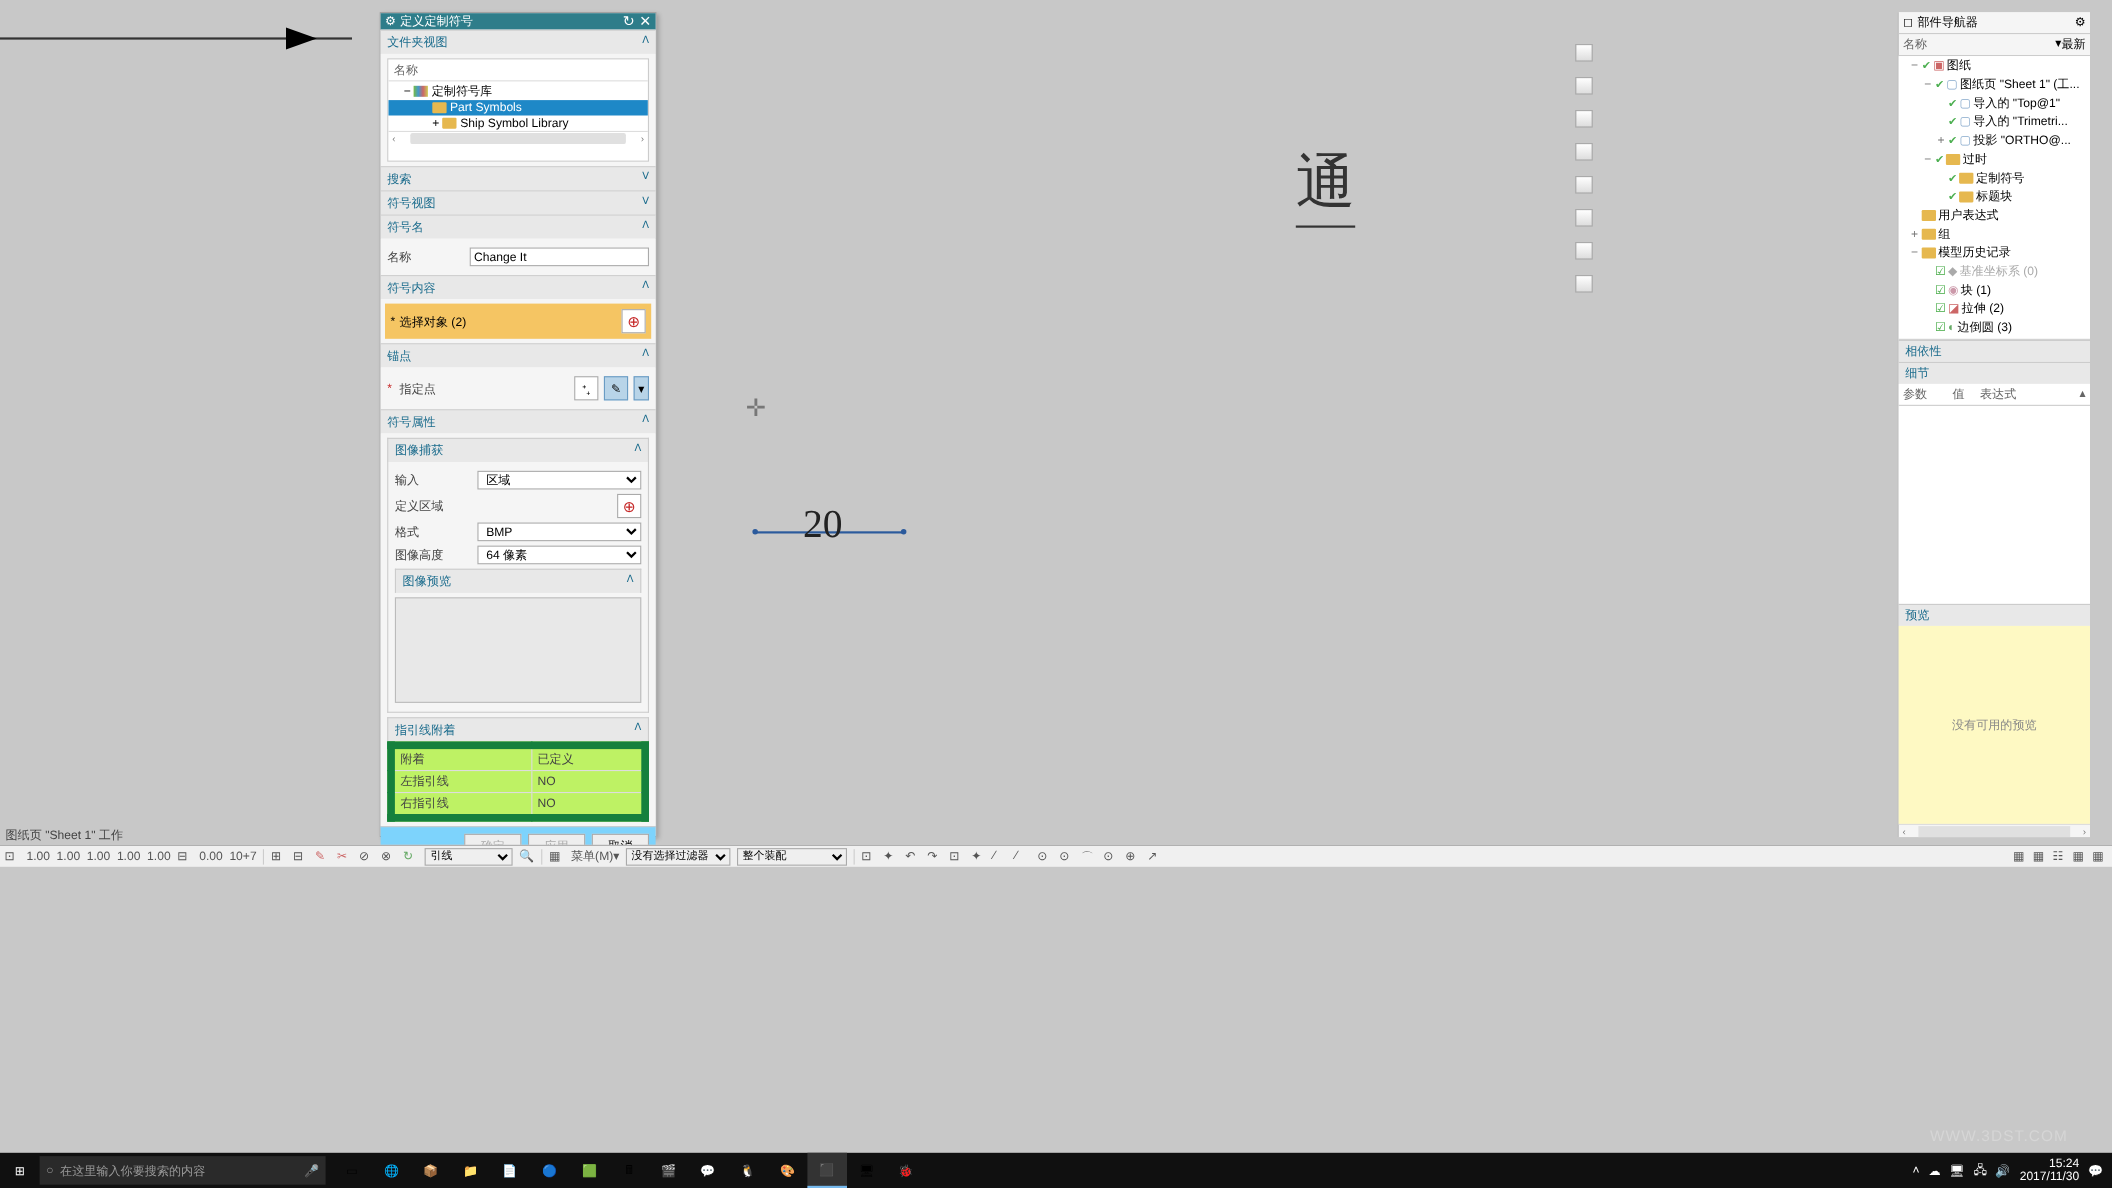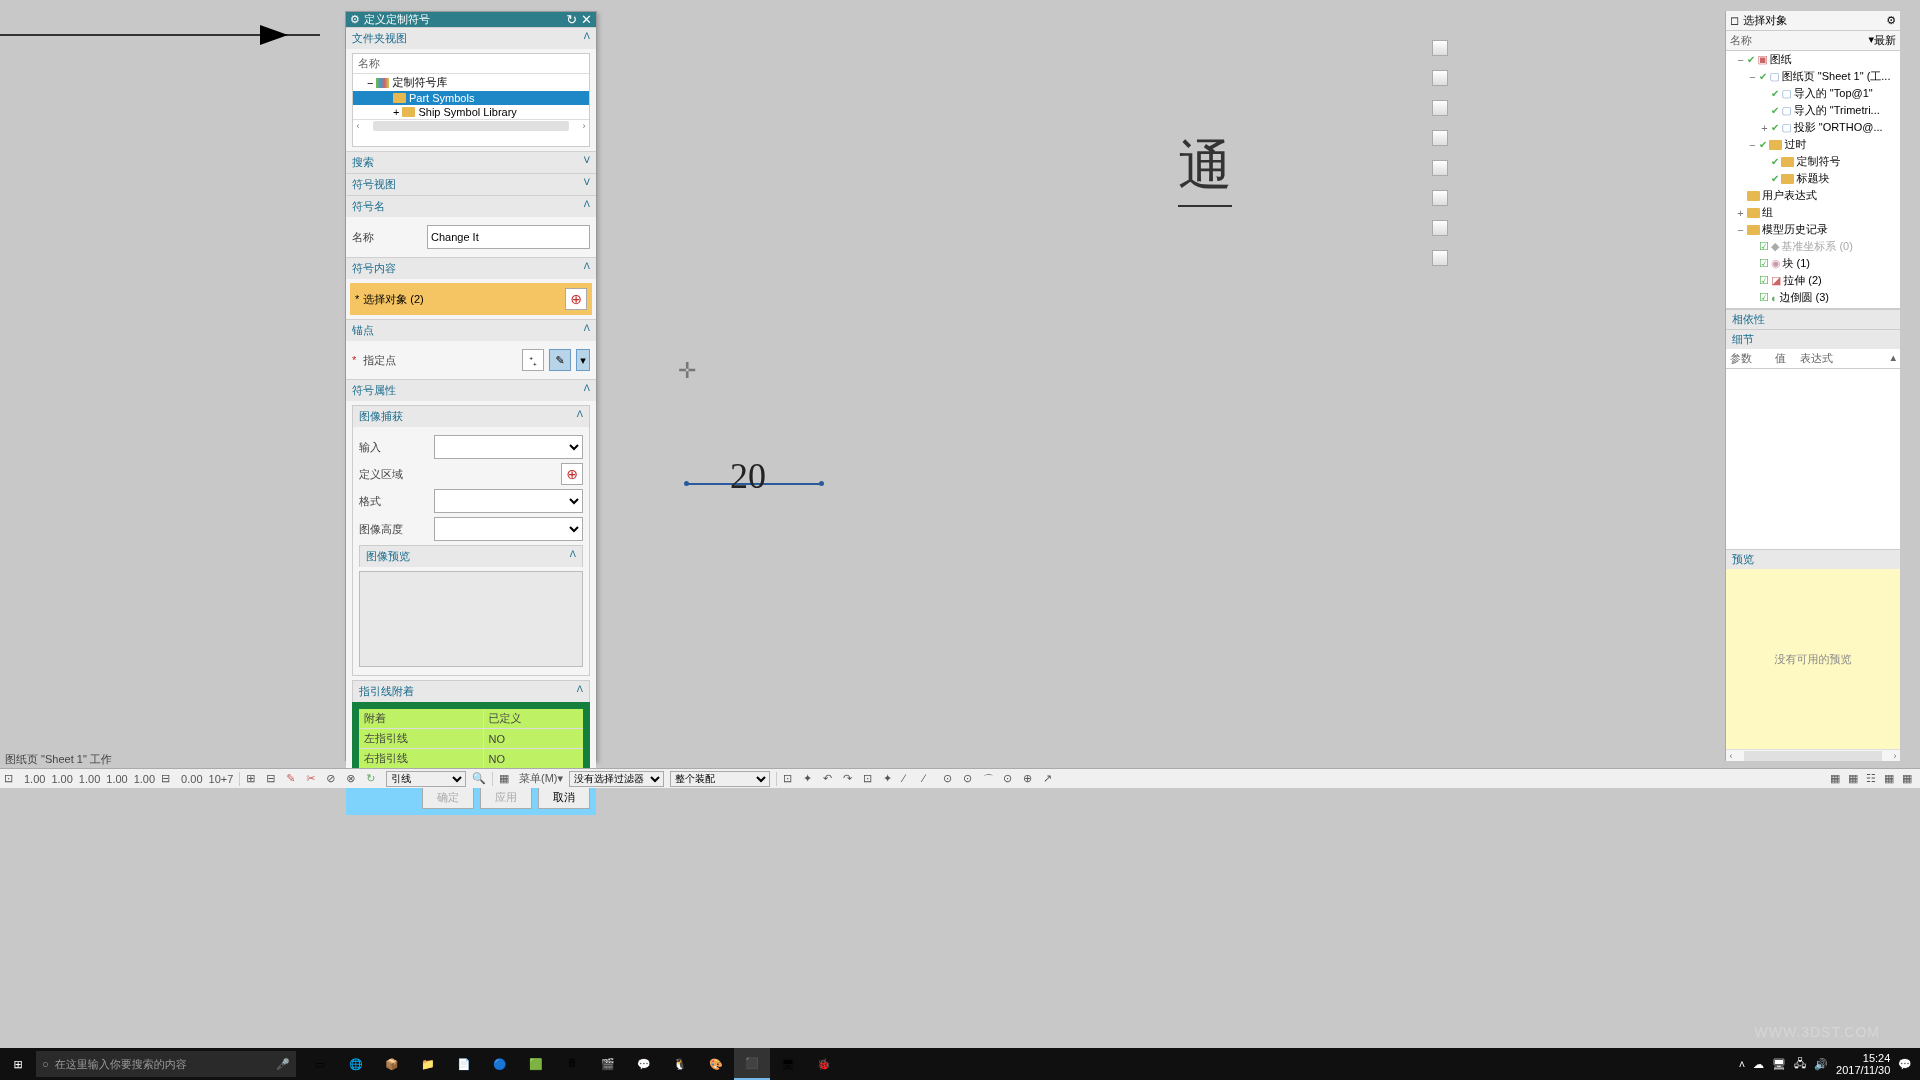--- a/index.html
+++ b/index.html
@@ -29,21 +29,21 @@
 .tree .th { padding: 2px 5px; border-bottom: 1px solid #ddd; color: #666; }
 .tree .row { padding: 1px 3px 1px 14px; display: flex; align-items: center; gap: 3px; }
 .tree .row.sel { background: #1e88c7; color: #fff; }
 .tree .row.indent { padding-left: 40px; }
 .tree-scroll { display: flex; align-items: center; border-top: 1px solid #ddd; height: 12px; }
 .tree-scroll .sb { background: #e0e0e0; flex: 1; height: 10px; margin: 0 10px; border-radius: 2px; }
 .tree-scroll .ab { width: 10px; text-align: center; color: #777; font-size: 9px; }
 .form-row { display: flex; align-items: center; margin: 4px 0; gap: 5px; }
 .form-row .lbl { width: 70px; color: #444; }
 .form-row .req { color: #c62828; margin-right: 2px; }
-.form-row input, .form-row select { flex: 1; border: 1px solid #aaa; padding: 11px 3px; background: #fff; height: 17px; }
+.form-row input, .form-row select { flex: 1; border: 1px solid #aaa; padding: 1px 3px; background: #fff; height: 17px; }
 .form-row .icon-btn { width: 22px; height: 22px; border: 1px solid #aaa; background: #fff; display: flex; align-items: center; justify-content: center; cursor: pointer; }
 .form-row .icon-btn.hl { background: #b8d4e8; border-color: #6a9cc4; }
 .sel-obj { background: #f5c563; padding: 5px; display: flex; align-items: center; gap: 4px; }
 .sel-obj .t { flex: 1; }
 .sel-obj .btn { width: 22px; height: 22px; border: 1px solid #aaa; background: #fff; display: flex; align-items: center; justify-content: center; color: #c62828; }
 .preview-box { background: #e8e8e8; border: 1px solid #bbb; height: 96px; margin: 4px 0; }
 .leader-tbl { width: 100%; border-collapse: collapse; background: #bef264; border: 7px solid #15803d; }
 .leader-tbl th, .leader-tbl td { border: 1px solid #ddd; padding: 2px 5px; text-align: left; font-weight: normal; color: #444; }
 .dialog-footer { margin-top: auto; padding: 6px; display: flex; justify-content: flex-end; gap: 6px; border-top: 1px solid #ccc; background: #7dd3fc; }
 .dialog-footer button { padding: 3px 14px; border: 1px solid #aaa; background: #eee; cursor: pointer; }
@@ -262,21 +262,21 @@
   <div class="dialog-footer">
     <button class="dis">确定</button>
     <button class="dis">应用</button>
     <button>取消</button>
   </div>
 </div>
 
 <div class="right-panel" style="right:20px;">
   <div class="rp-title">
     <span>◻</span>
-    <span>选择对象</span>
+    <span>部件导航器</span>
     <span class="gear">⚙</span>
   </div>
   <div class="rp-tabhdr">
     <span class="th">名称</span>
       <span>▾</span>
     <span style="margin-left:auto">最新</span>
   </div>
   <div class="rp-tree">
     <div class="row i1">
         <span class="exp">−</span>

